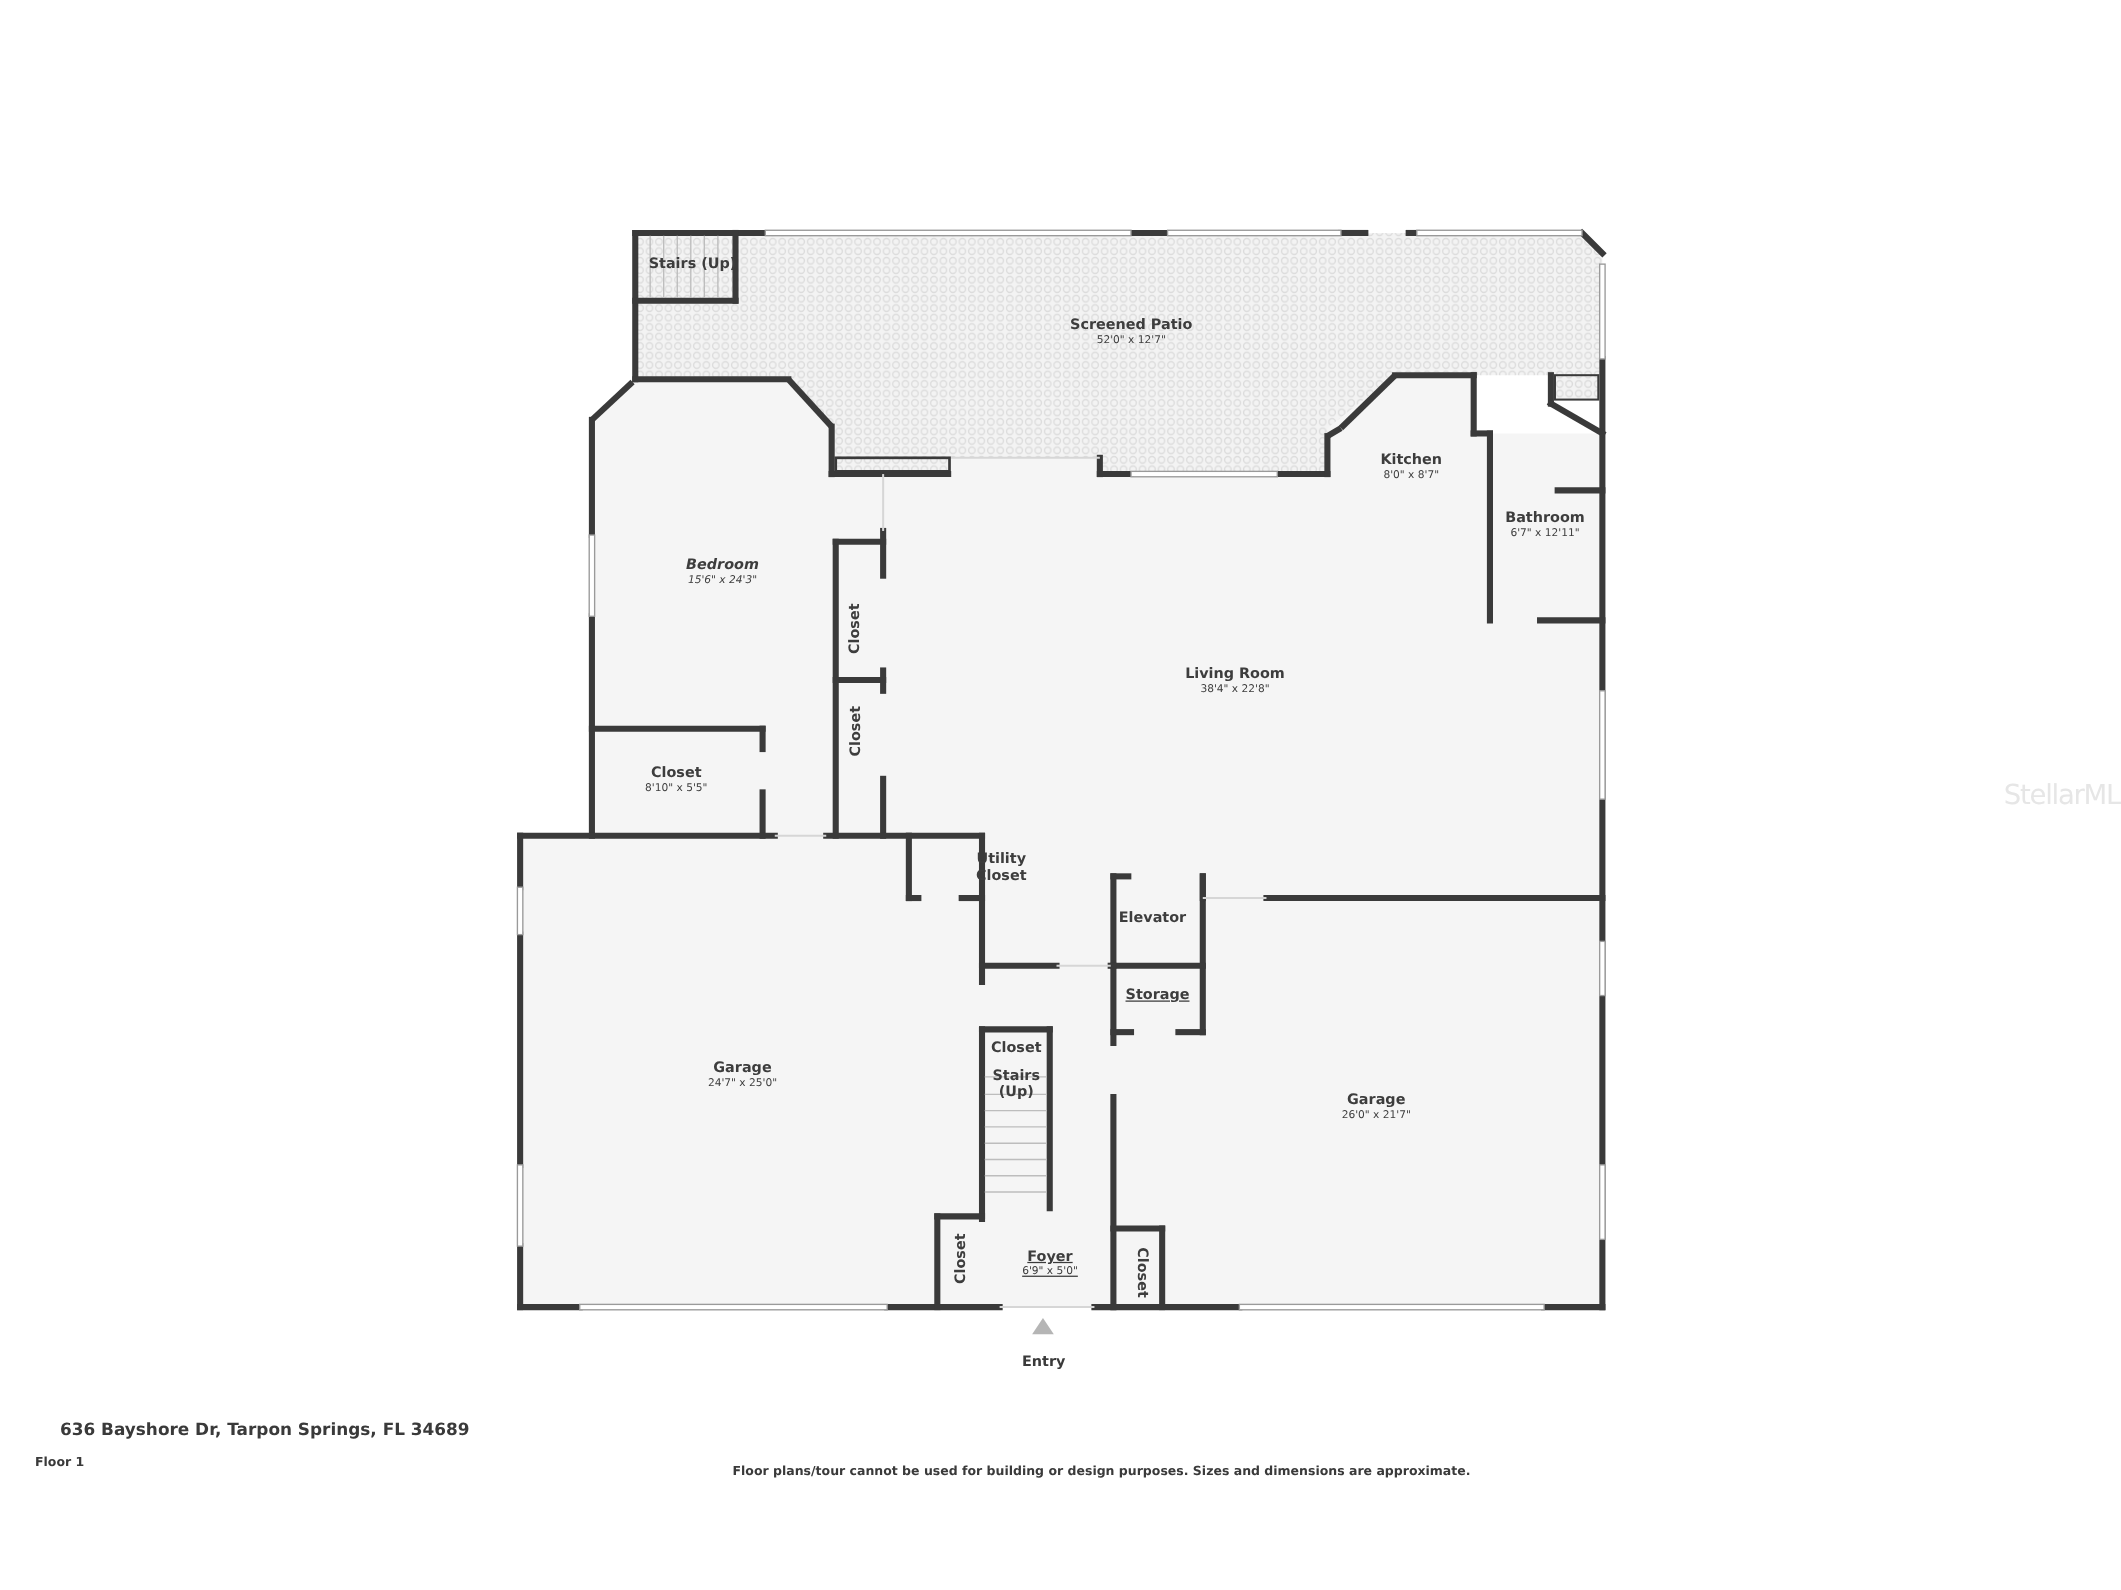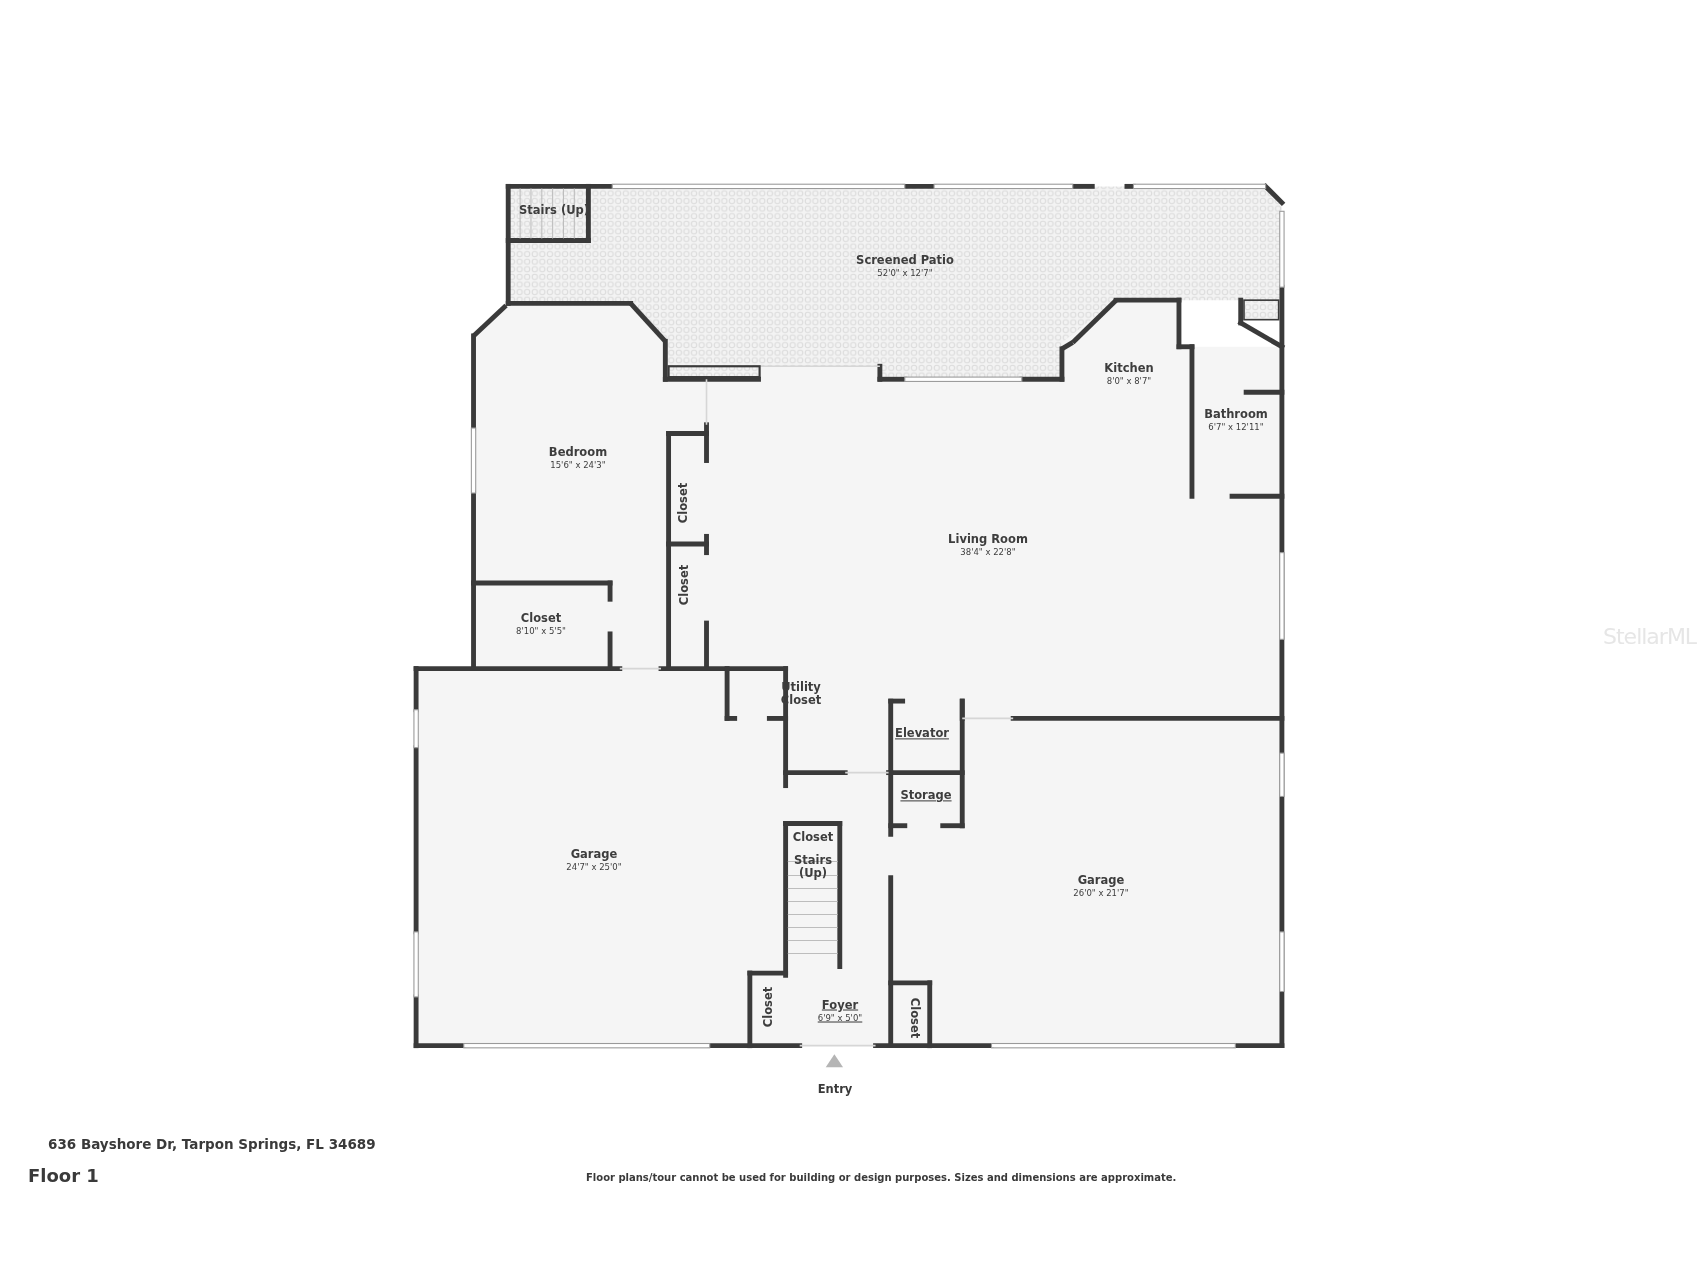--- a/index.html
+++ b/index.html
@@ -5,21 +5,21 @@
   html, body { margin:0; padding:0; background:#ffffff; }
   body { width:1697px; height:1272px; position:relative; overflow:hidden;
          font-family:"DejaVu Sans", "Liberation Sans", sans-serif; color:#3a3a3a; }
   svg#plan { position:absolute; left:0; top:0; }
   .lbl { position:absolute; text-align:center; transform:translate(-50%,-50%); white-space:nowrap; line-height:1.15; }
   .lbl .n { font-size:11.5px; font-weight:bold; color:#3d3d3d; display:block; }
   .lbl .d { font-size:8.5px; color:#3d3d3d; display:block; margin-top:2px; }
   .lbl.rot { transform:translate(-50%,-50%) rotate(-90deg); }
   .lbl.rot90 { transform:translate(-50%,-50%) rotate(90deg); }
   .footer-addr { position:absolute; left:28px; top:1136px; font-size:13.5px; font-weight:bold; color:#3a3a3a;margin-left:20px; }
-  .footer-floor { position:absolute; left:28px; top:1165px; font-size:18px; font-weight:bold; color:#3a3a3a; }
+  .footer-floor { position:absolute; left:28px; top:1165px; font-size:10px; font-weight:bold; color:#3a3a3a; }
   .disclaimer { position:absolute; left:586px; top:1172px; font-size:10px; font-weight:bold; color:#3a3a3a; }
   .entry-lbl { position:absolute; left:835px; top:1082px; transform:translateX(-50%); font-size:11.5px; font-weight:bold; color:#3a3a3a; }
   .watermark { position:absolute; left:1603px; top:624px; font-size:22px; color:#e6e6e6; letter-spacing:-1px; }
 </style>
 </head>
 <body>
 
 <svg id="plan" width="1697" height="1272" viewBox="0 0 1697 1272" xmlns="http://www.w3.org/2000/svg">
   <defs>
     <pattern id="tiles" width="7" height="7" patternUnits="userSpaceOnUse">
@@ -170,21 +170,21 @@
   </g>
 </svg>
 
 <div class="lbl" style="left:554px;top:211px;">
   <span class="n">Stairs (Up)</span>
 </div>
 <div class="lbl" style="left:905px;top:266px;">
   <span class="n">Screened Patio</span>
   <span class="d">52'0" x 12'7"</span>
 </div>
-<div class="lbl" style="left:578px;top:458px;">
+<div class="lbl" style="left:578px;top:458px;font-style:italic;">
   <span class="n">Bedroom</span>
   <span class="d">15'6" x 24'3"</span>
 </div>
 <div class="lbl rot" style="left:684px;top:503px;">
   <span class="n">Closet</span>
 </div>
 <div class="lbl rot" style="left:685px;top:585px;">
   <span class="n">Closet</span>
 </div>
 <div class="lbl" style="left:541px;top:624px;">
@@ -200,21 +200,21 @@
   <span class="d">6'7" x 12'11"</span>
 </div>
 <div class="lbl" style="left:988px;top:545px;">
   <span class="n">Living Room</span>
   <span class="d">38'4" x 22'8"</span>
 </div>
 <div class="lbl" style="left:757px;top:694px;margin-left:44px;">
   <span class="n">Utility</span>
   <span class="n">Closet</span>
 </div>
-<div class="lbl" style="left:922px;top:734px;text-decoration:underline;">
+<div class="lbl" style="left:922px;top:734px;">
   <span class="n">Elevator</span>
 </div>
 <div class="lbl" style="left:926px;top:796px;text-decoration:underline;">
   <span class="n">Storage</span>
 </div>
 <div class="lbl" style="left:594px;top:860px;">
   <span class="n">Garage</span>
   <span class="d">24'7" x 25'0"</span>
 </div>
 <div class="lbl" style="left:1101px;top:886px;">

